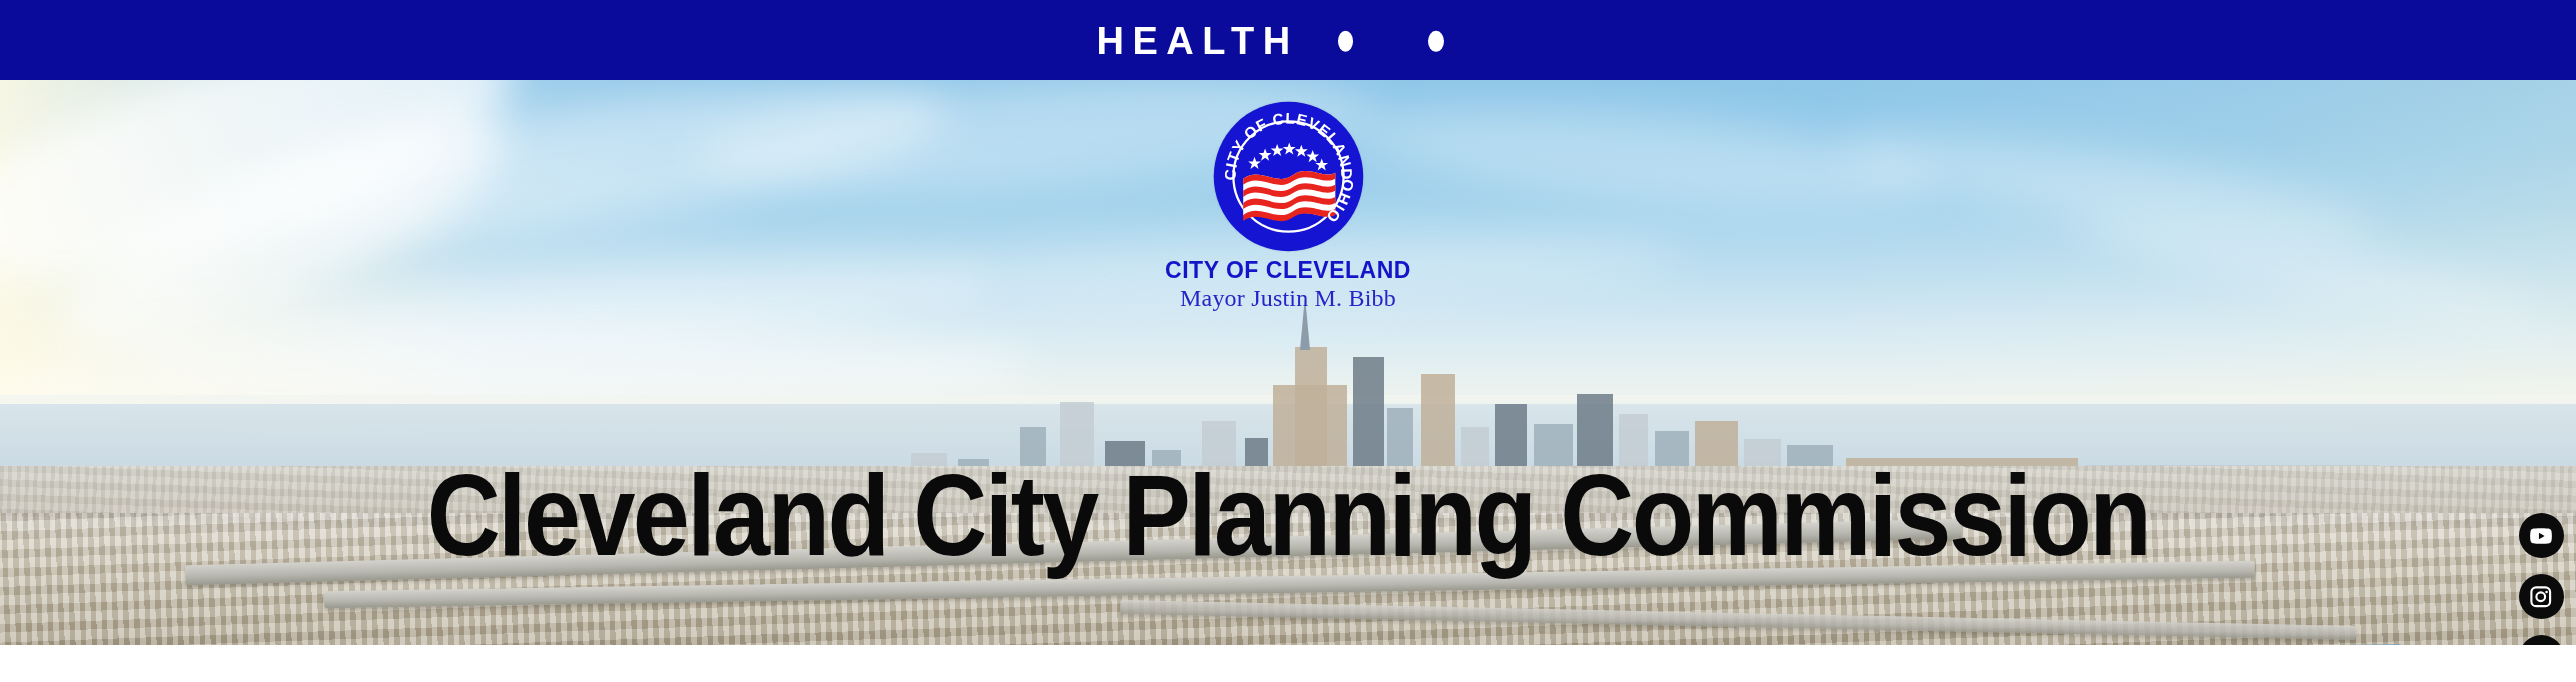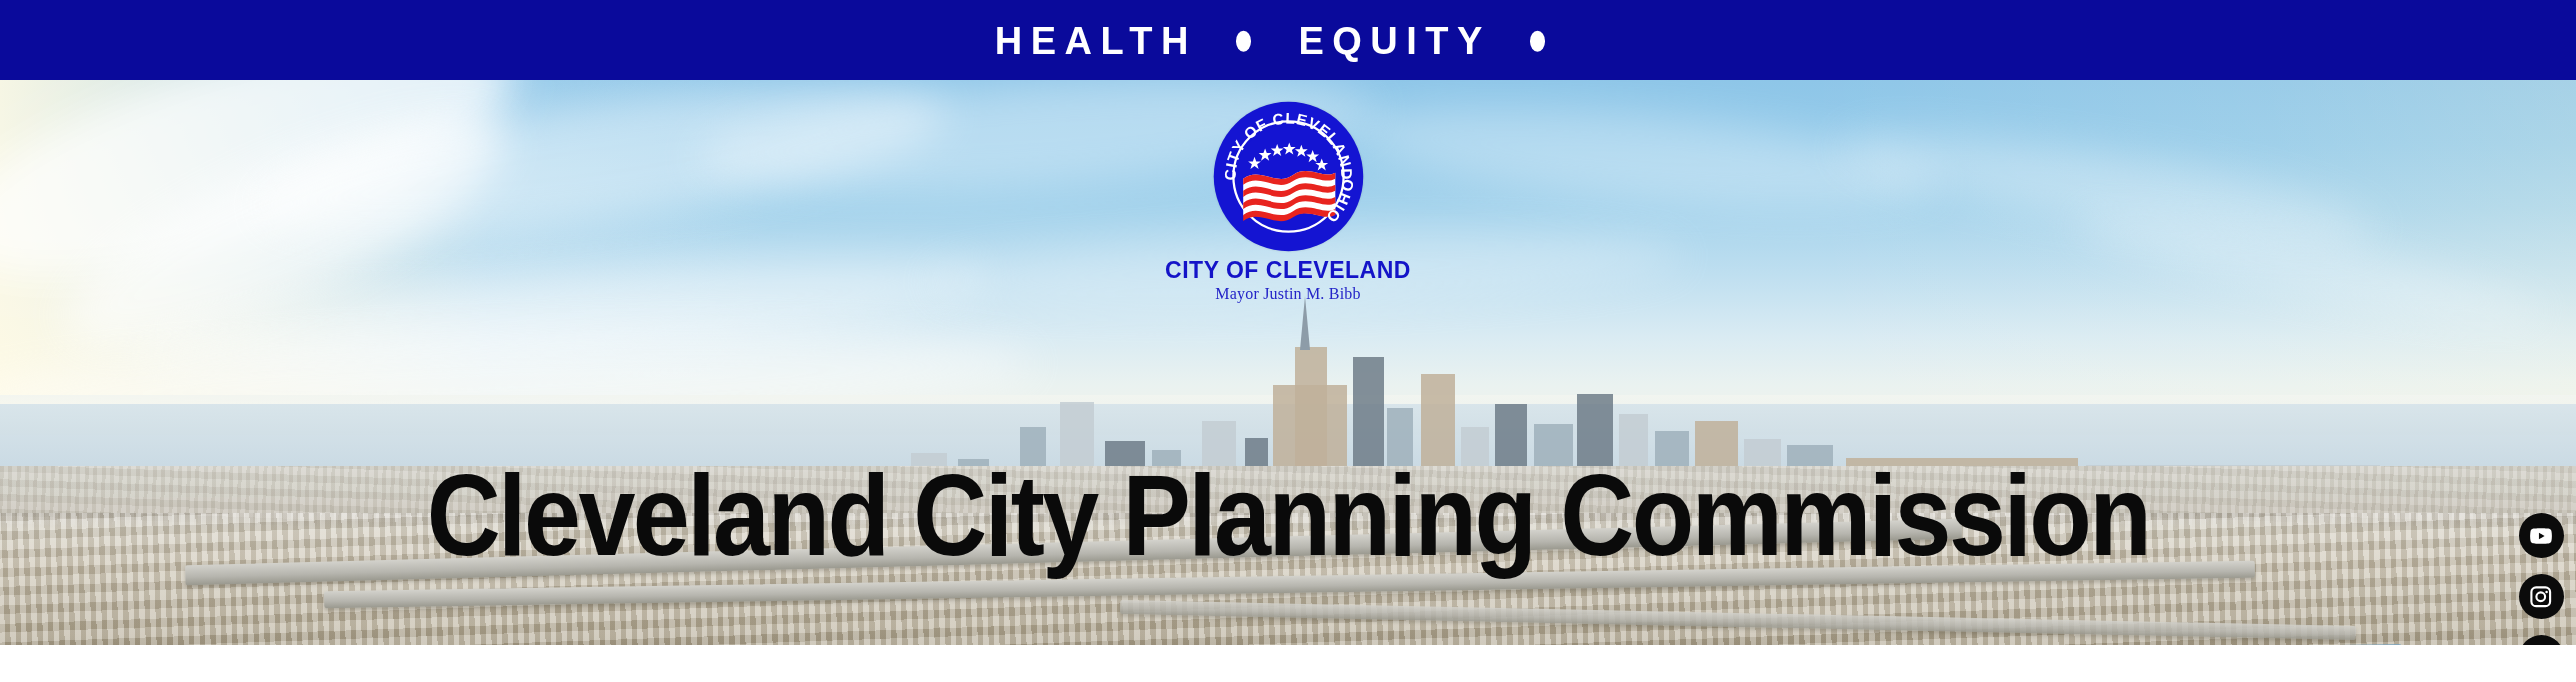--- a/index.html
+++ b/index.html
@@ -237,21 +237,21 @@
     letter-spacing: 0.5px;
     line-height: 1.05;
     text-align: center;
     white-space: nowrap;
   }
   .mayor-name {
     margin-top: 3.9px;
     color: #2424c8;
     font-family: "Liberation Serif", serif;
     font-weight: 400;
-    font-size: 16px;
+    font-size: 24px;
     letter-spacing: 0.2px;
     line-height: 1.05;
     text-align: center;
     white-space: nowrap;
   }
 
   
   .hero-title {
     position: absolute;
     left: 0;
@@ -304,21 +304,20 @@
 </style>
 </head>
 <body>
 
 <div class="page">
 
   <div class="top-banner">
     <div class="banner-inner">
       <span class="banner-word">HEALTH</span>
       <span class="banner-dot"></span>
-      <span class="banner-word">EQUITY</span>
       <span class="banner-dot"></span>
     </div>
   </div>
 
   <div class="hero">
 
     <div class="sky"></div>
     <div class="cloud c1"></div>
     <div class="cloud c2"></div>
     <div class="cloud c3"></div>

